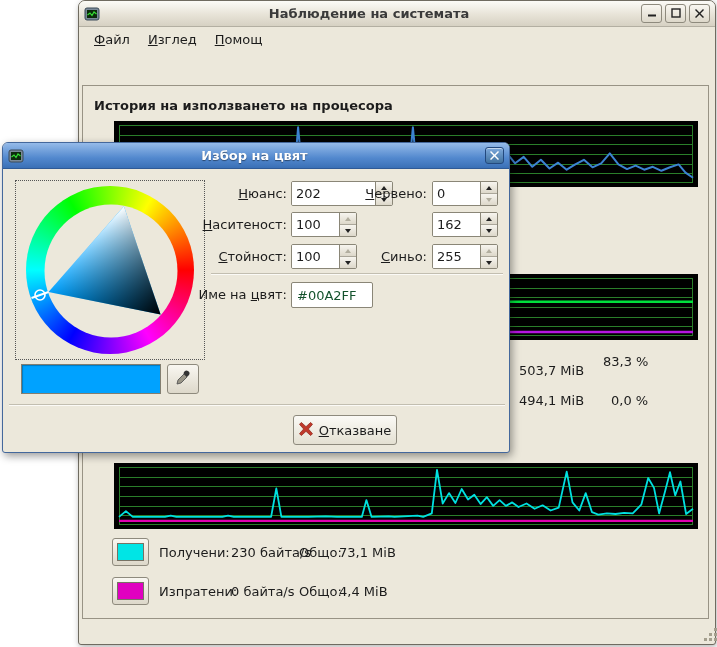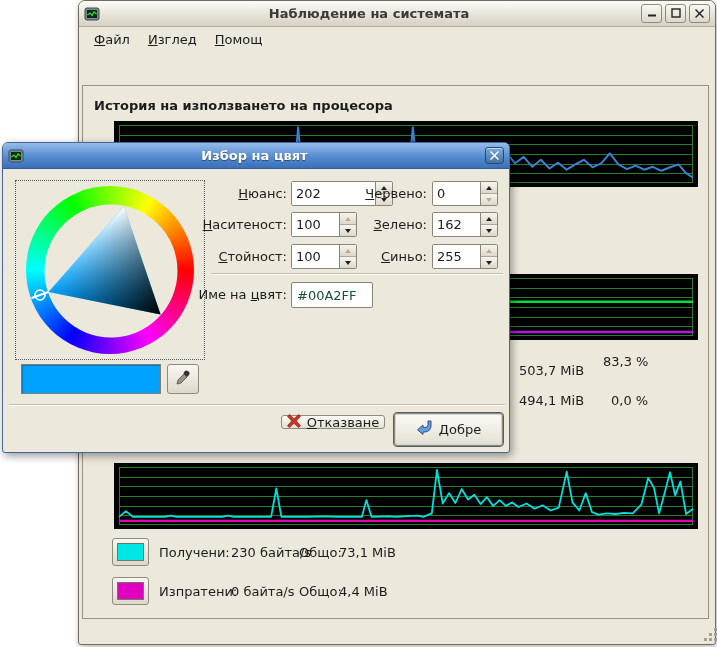--- a/index.html
+++ b/index.html
@@ -308,21 +308,20 @@
       <input value="0" style="">
       <span class="spinbtns down-dis">
         <span class="sb up">
             <i class="tri-up"></i>
           </span>
         <span class="sb">
             <i class="tri-down"></i>
           </span>
       </span>
     </span>
-    <span class="flabel rcol" style="top:74px;"><u>З</u>елено:</span>
     <span class="spin" style="left:429px; top:69px;">
       <input value="162" style="">
       <span class="spinbtns">
         <span class="sb up">
             <i class="tri-up"></i>
           </span>
         <span class="sb">
             <i class="tri-down"></i>
           </span>
       </span>
@@ -340,27 +339,21 @@
       </span>
     </span>
 
     <span class="sep" style="left:208px; top:130px; width:292px;"></span>
 
     <span class="flabel lcol" style="top:144px;">Име на <u>ц</u>вят:</span>
     <input class="name-input" value="#00A2FF" style="">
 
     <span class="sep" style="left:6px; top:261px; width:496px;"></span>
 
-    <span class="dbtn" style="left:278px; top:272px; width:104px; height:14px;">
+    <span class="dbtn" style="left:290px; top:272px; width:104px; height:30px;">
       <span><svg width="14" height="14" viewBox="0 0 15 15">
             <path d="M2.5 0.5 7.5 5 12.5 0.5 14.5 2.5 10 7.5 14.5 12.5 12.5 14.5 7.5 10 2.5 14.5 0.5 12.5 5 7.5 0.5 2.5z" fill="#c0392b" stroke="#8e2418" stroke-width="0.8"></path>
           </svg></span>
       <span><u>О</u>тказване</span>
     </span>
-    <span class="dbtn focus" style="left:391px; top:270px; width:109px; height:33px;">
-      <span><svg width="17" height="16" viewBox="0 0 17 16">
-            <path d="M12 1 h3 v5 a6 6 0 0 1 -6 6 h-2 v2.5 L1.5 9.8 7 5 v2.5 h2 a3 3 0 0 0 3 -3 z" fill="#6b9bd8" stroke="#2d5590" stroke-width="1"></path>
-          </svg></span>
-      <span><u>Д</u>обре</span>
-    </span>
   </div>
 
 </div>
 
 </body></html>

